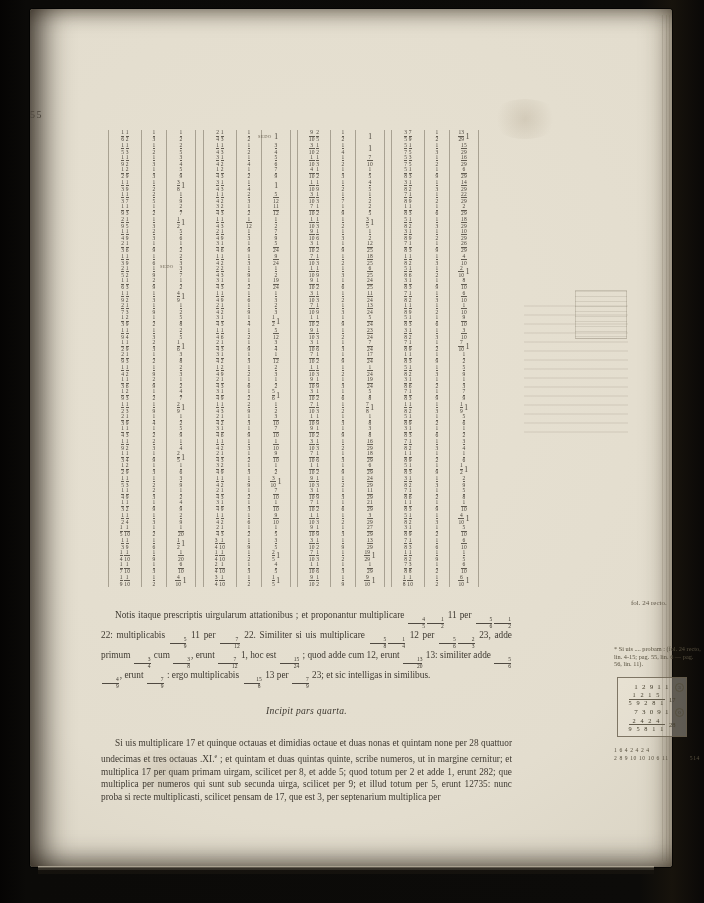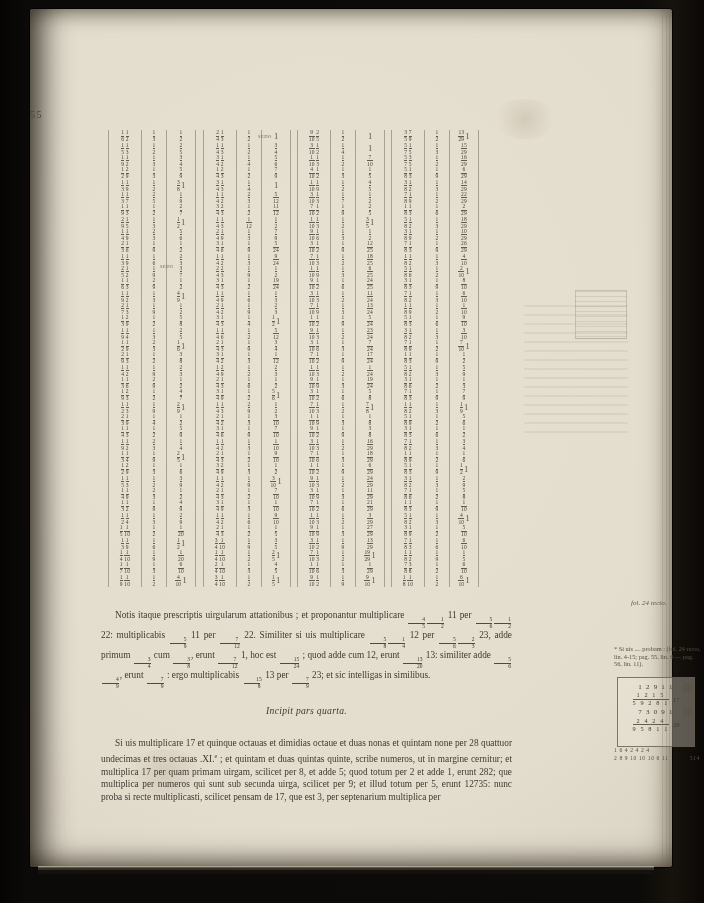--- a/index.html
+++ b/index.html
@@ -34,24 +34,24 @@
   .tlabel{position:absolute;font-size:4.5px;letter-spacing:.5px;color:#6a6152;}
   
   .body-text{position:absolute;left:55px;top:584px;width:443px;color:#3e3931;}
   .para{margin:16px;font-size:9.3px;line-height:12.8px;text-align:justify;text-indent:14px;}
   .ifr{display:inline-flex;flex-direction:column;align-items:center;vertical-align:-3px;margin:0 1px;color:#3e3931;}
   .ifr span{display:block;font-size:5.5px;line-height:5px;height:5px;}
   .ifr .d{border-top:1px solid rgba(62,57,49,.9);margin-top:.5px;padding-top:.5px;}
   .para sup{font-size:6px;}
   .incipit{text-align:center;font-style:italic;font-size:9.6px;margin:3px 0 21px;letter-spacing:.3px;color:#3e3931;}
   
-  .folio-note{position:absolute;left:601px;top:590px;font-size:7px;font-style:italic;color:#5f5748;white-space:nowrap;}
+  .folio-note{position:absolute;left:601px;top:590px;font-size:7px;color:#5f5748;white-space:nowrap;}
   .footnote{position:absolute;left:584px;top:636px;width:88px;font-size:6.3px;line-height:7.6px;color:#57503f;}
-  .figure-box{position:absolute;left:587px;top:668px;width:78px;box-sizing:border-box;
-        border:1px solid rgba(100,90,72,.8);padding:3px 4px 12px;color:#46402f;
+  .figure-box{position:absolute;left:587px;top:668px;width:70px;box-sizing:border-box;
+        border:1px solid rgba(100,90,72,.8);padding:3px 4px 2px;color:#46402f;
         background:rgba(238,232,217,.35);}
   .fig-row{display:flex;align-items:center;justify-content:center;gap:2px;position:relative;margin:1.5px 0;letter-spacing:1.2px;font-size:7px;}
   .fig-mark{position:absolute;right:-2px;top:0;width:7px;height:7px;border:1px solid #56503f;border-radius:50%;
         font-size:5px;display:flex;align-items:center;justify-content:center;letter-spacing:0;}
   .fig-frac{display:flex;flex-direction:column;align-items:center;line-height:1;font-size:6.3px;letter-spacing:1.6px;}
   .fig-frac .b{border-top:1px solid rgba(86,80,63,.9);padding-top:.5px;margin-top:.5px;}
   .fig-side{font-size:6.5px;margin-left:2px;letter-spacing:0;}
   .figure-below{position:absolute;left:584px;top:738px;width:86px;font-size:5.6px;color:#57503f;}
   .fb-row{display:flex;justify-content:space-between;letter-spacing:.6px;line-height:7.5px;}
   

